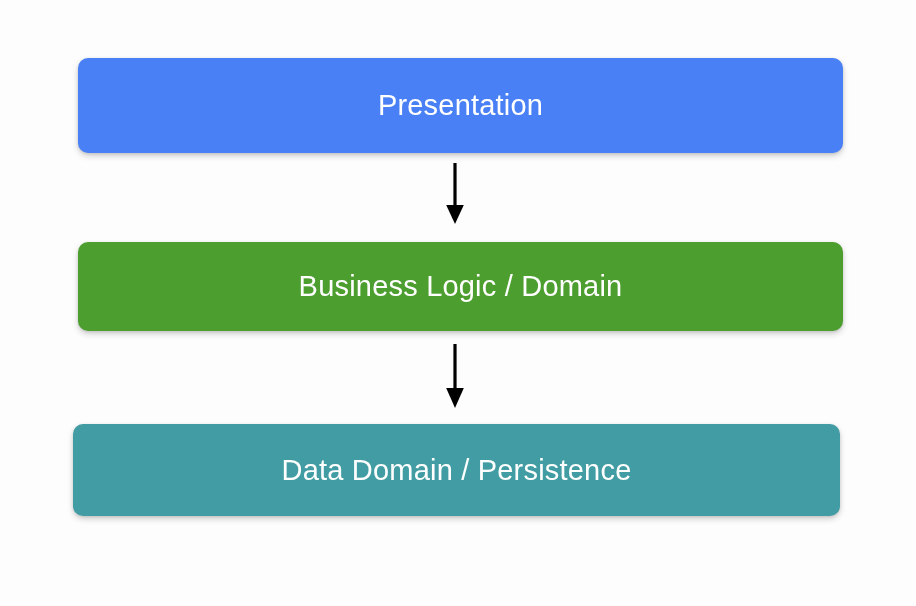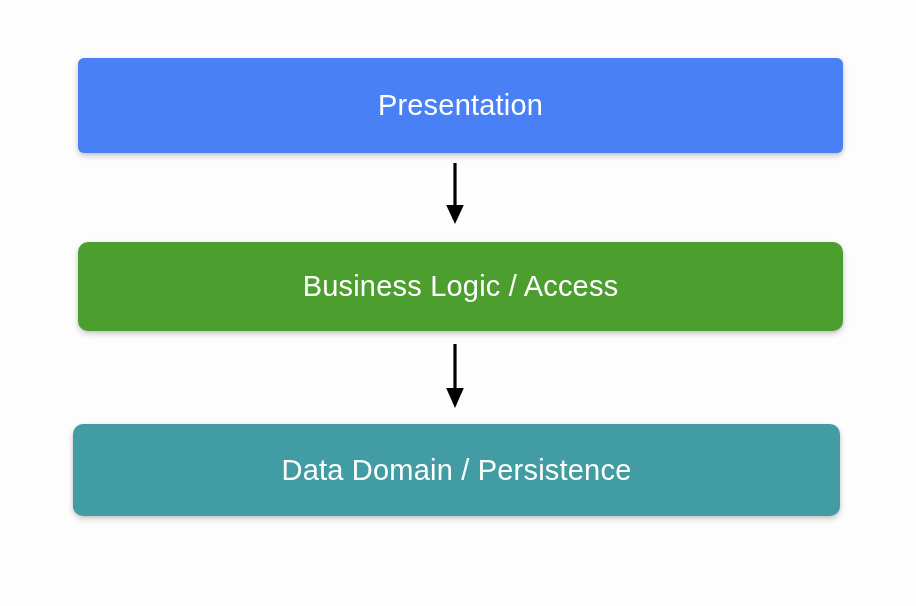--- a/index.html
+++ b/index.html
@@ -40,21 +40,20 @@
     user-select: none;
   }
 
   
   #box-presentation {
     left: 78px;
     top: 58px;
     width: 765px;
     height: 95px;
     background: #4a80f5;
-    border-radius: 6px;
   }
   
   #box-business {
     left: 78px;
     top: 242px;
     width: 765px;
     height: 89px;
     background: #4c9e2f;
   }
   
@@ -92,21 +91,21 @@
   <div class="layer-box" id="box-presentation">
     <span class="layer-label">Presentation</span>
   </div>
 
   <svg class="arrow" id="arrow-1" viewBox="0 0 48 64">
     <line x1="24" y1="0" x2="24" y2="46" stroke="#000000" stroke-width="3.2"></line>
     <polygon points="15.2,42 32.8,42 24,61" fill="#000000"></polygon>
   </svg>
 
   <div class="layer-box" id="box-business">
-    <span class="layer-label">Business Logic / Access</span>
+    <span class="layer-label">Business Logic / Domain</span>
   </div>
 
   <svg class="arrow" id="arrow-2" viewBox="0 0 48 68">
     <line x1="24" y1="0" x2="24" y2="48" stroke="#000000" stroke-width="3.2"></line>
     <polygon points="15.2,44 32.8,44 24,64" fill="#000000"></polygon>
   </svg>
 
   <div class="layer-box" id="box-data">
     <span class="layer-label">Data Domain / Persistence</span>
   </div>

